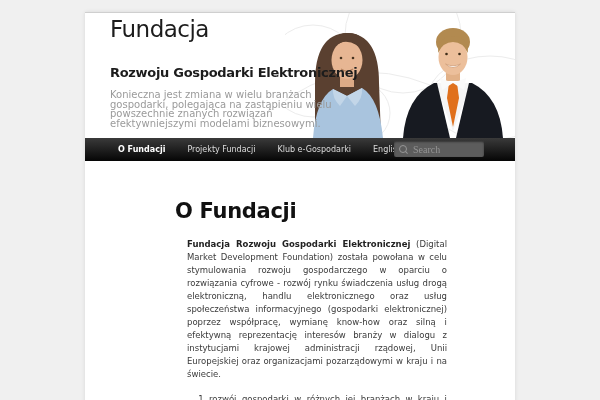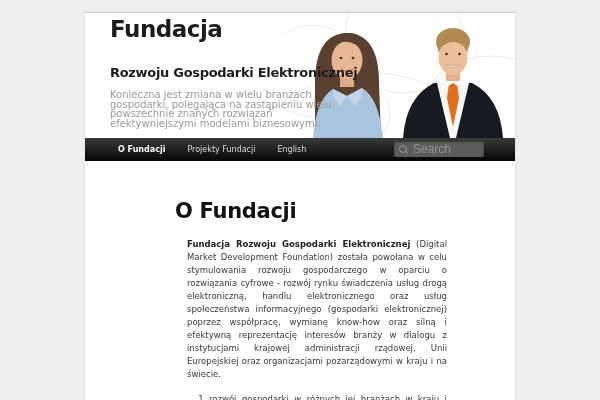--- a/index.html
+++ b/index.html
@@ -22,21 +22,21 @@
   
   .site-header {
     position: relative;
     height: 125px;
     background: #ffffff;
     overflow: hidden;
   }
   .header-art { position: absolute; right: 0; top: 0; display: block; }
   .branding { position: absolute; left: 25px; top: 4px; z-index: 2; }
   .site-title {
-    font-size: 23px; font-weight: bold; color: #1c1c1c;
+    font-size: 23px; font-weight: normal; color: #1c1c1c;
     line-height: 1.08; letter-spacing: -0.5px;
   }
   .site-subtitle {
     font-size: 13px; font-weight: bold; color: #1c1c1c;
     letter-spacing: -0.3px; line-height: 1.1; margin-top: 24px;
   }
   .site-tagline {
     margin: 10px 0 0 0; width: 252px;
     font-size: 10px; line-height: 9.5px; color: #9a9a9a;
   }
@@ -95,22 +95,22 @@
     content: "";
     position: absolute;
     width: 3px; height: 1px;
     background: #969696;
     transform: rotate(45deg);
     left: 5px; top: 6px;
   }
   .search-input {
     background: transparent; border: none; outline: none;
     width: 100%;
-    font-family: Liberation Sans, sans-serif;
-    font-size: 12px; color: #cccccc;
+    font-family: Liberation Serif, serif;
+    font-size: 10px; color: #cccccc;
   }
   .search-input::placeholder { color: #949494; }
   
   .main-content { padding: 38px 0 30px 90px; }
   .page-title {
     margin: 0 0 15px 0;
     font-size: 21px; font-weight: bold; color: #111;
     letter-spacing: -0.3px;
   }
   .main-content p, .main-content ol {
@@ -186,20 +186,23 @@
 
   <nav class="main-nav">
     <ul>
       <li class="active">
         <a href="#">O Fundacji</a>
       </li>
       <li>
         <a href="#">Projekty Fundacji</a>
       </li>
       <li>
+        <a href="#">Klub e-Gospodarki</a>
+      </li>
+      <li>
         <a href="#">English</a>
       </li>
     </ul>
     <div class="search-box">
       <span class="search-icon"></span>
       <input class="search-input" type="text" placeholder="Search" style="">
     </div>
   </nav>
 
   <main class="main-content">

